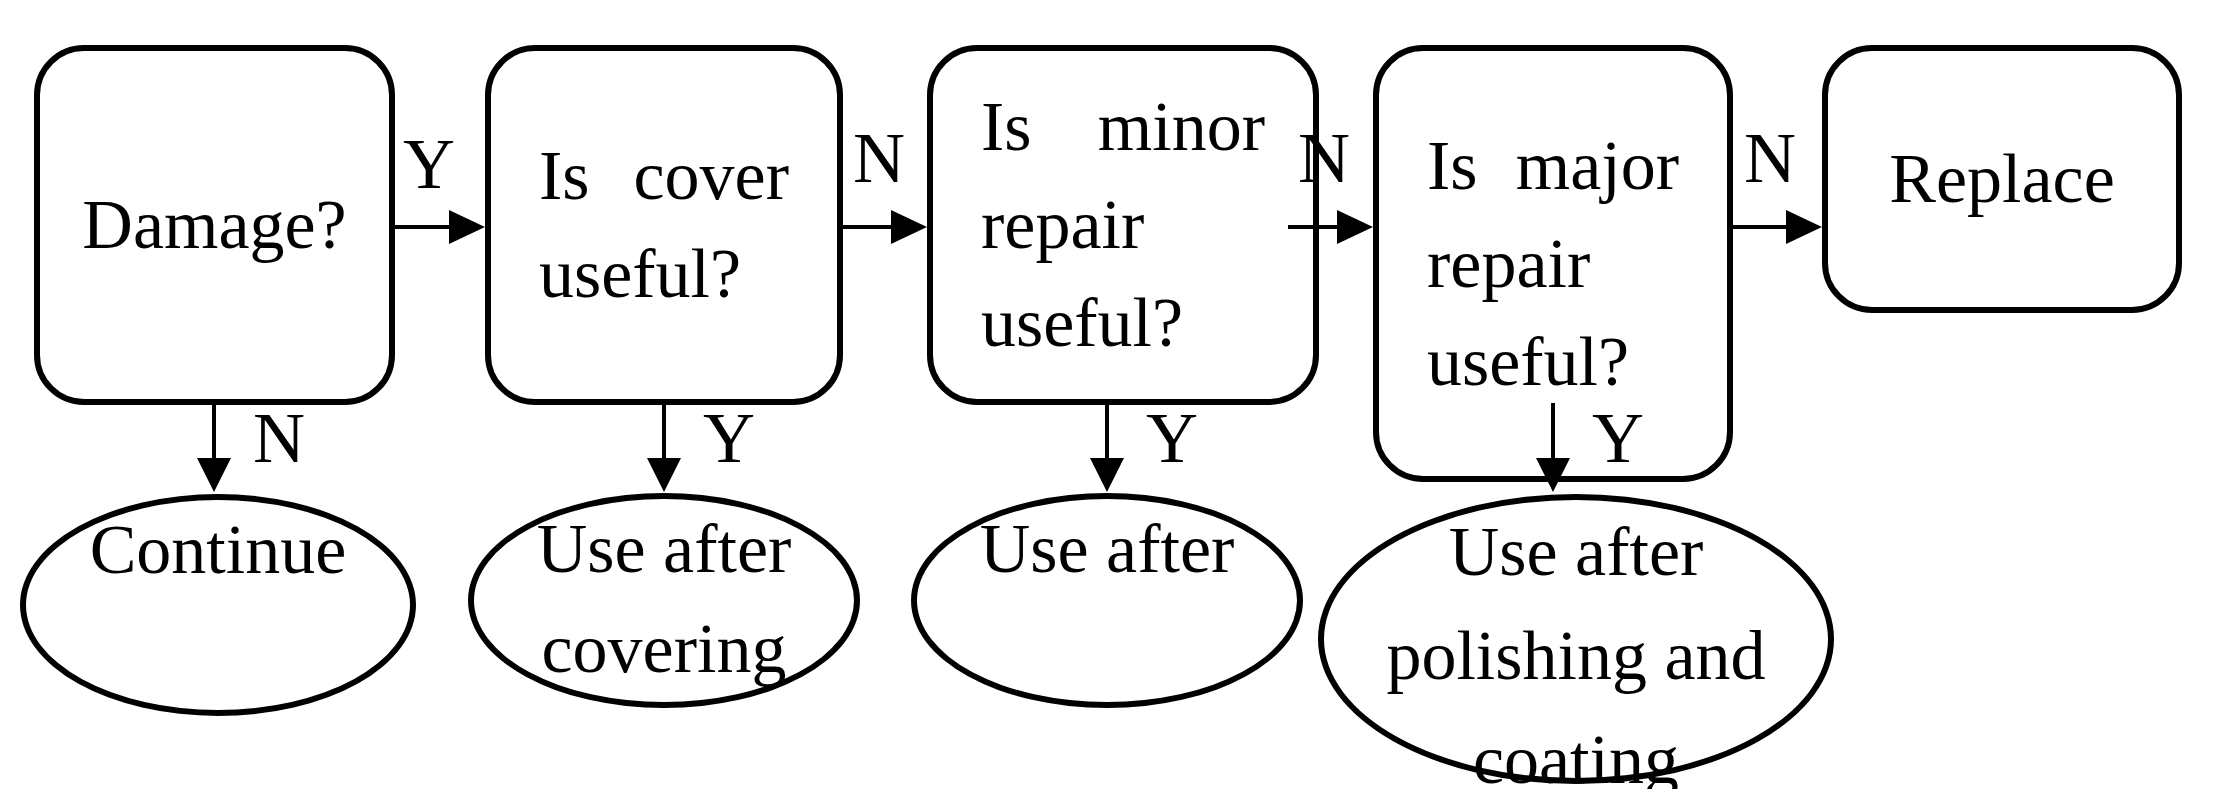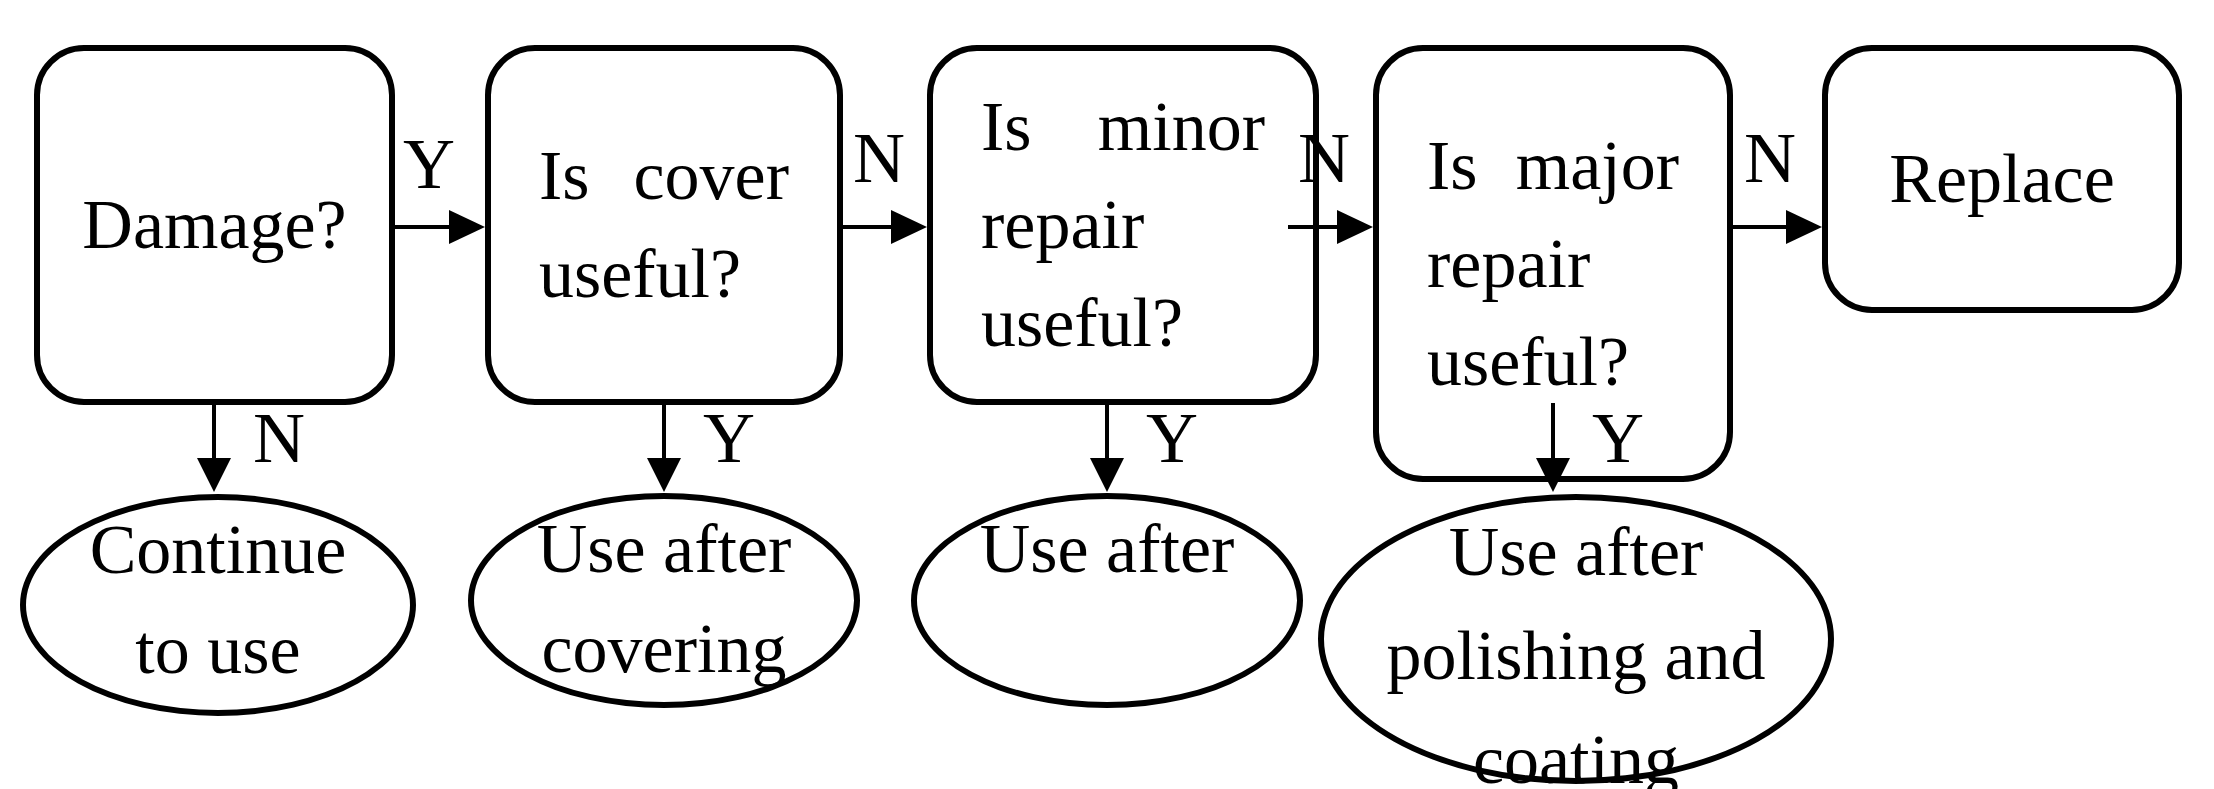--- a/index.html
+++ b/index.html
@@ -105,21 +105,20 @@
     <div class="lline">repair</div>
     <div class="lline">useful?</div>
   </div>
 
   <div class="box centered" style="left:1822px; top:45px; width:360px; height:268px;">
     <div class="cline">Replace</div>
   </div>
 
   <div class="ellipse" style="left:20px; top:494px; width:396px; height:222px;">
     <div>Continue</div>
-    <div>to use</div>
   </div>
 
   <div class="ellipse" style="left:468px; top:493px; width:392px; height:215px;">
     <div>Use after</div>
     <div>covering</div>
   </div>
 
   <div class="ellipse" style="left:911px; top:493px; width:392px; height:215px;">
     <div>Use after</div>
   </div>

